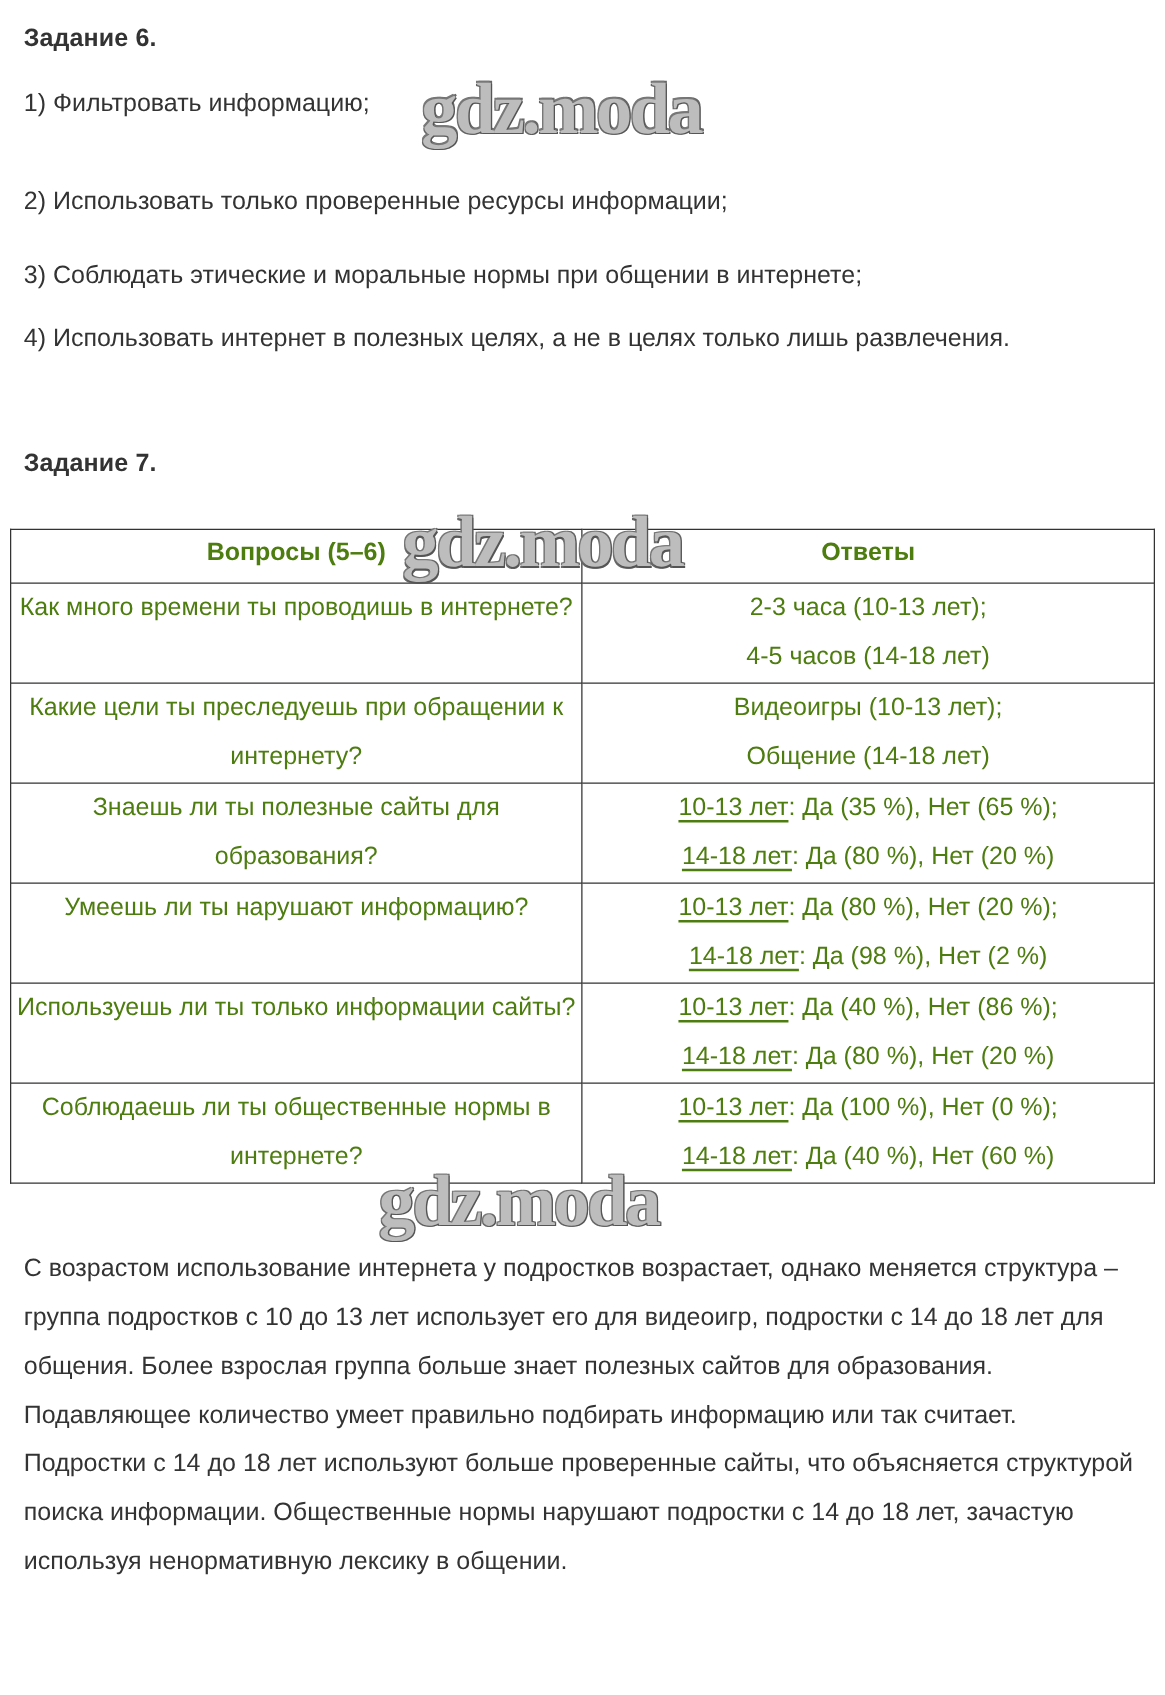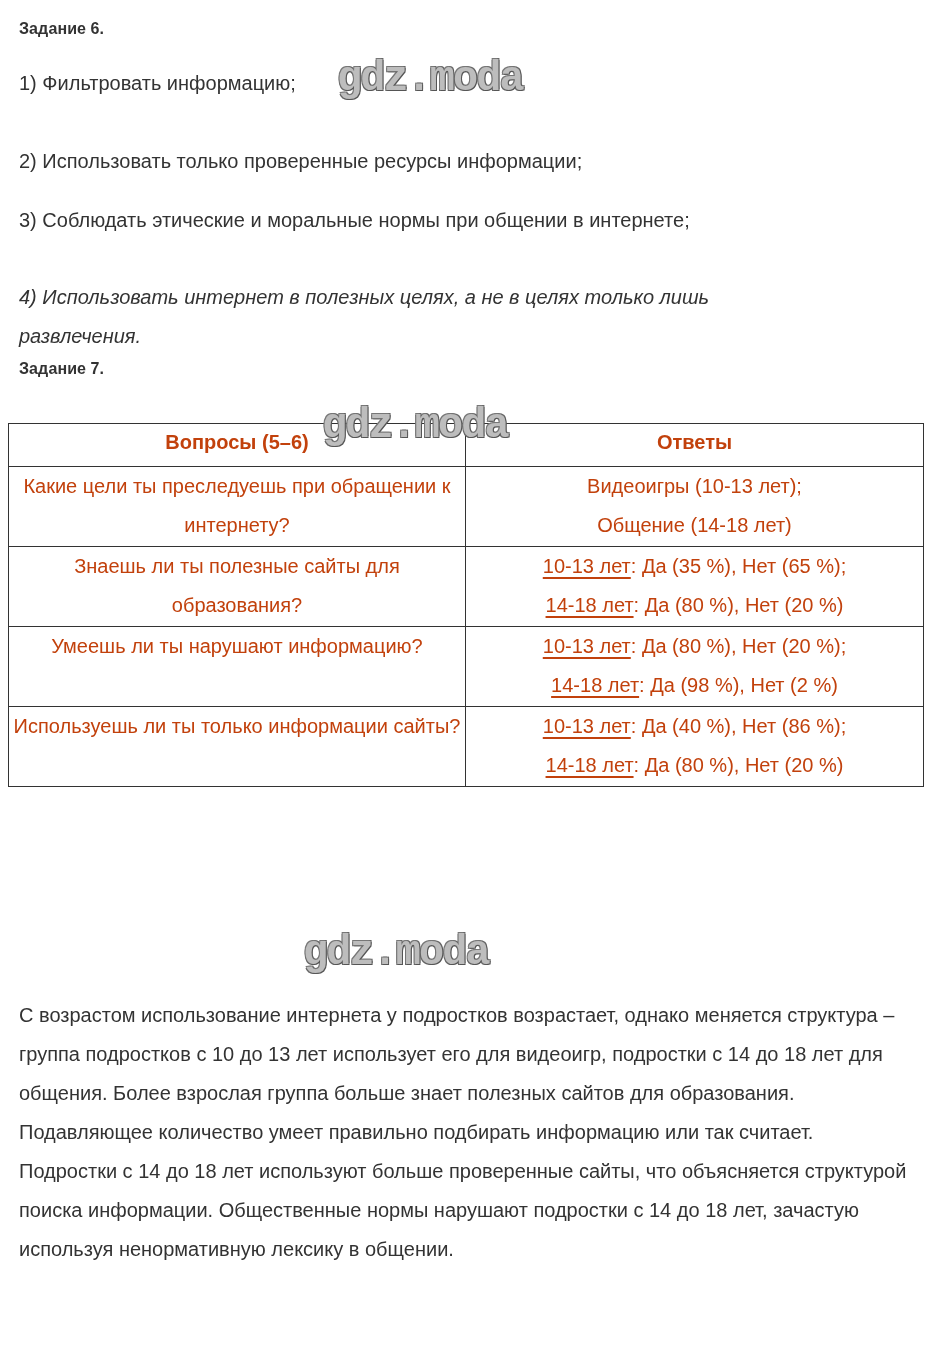--- a/index.html
+++ b/index.html
@@ -1,73 +1,80 @@
 <!DOCTYPE html>
 <html><head>
   <meta charset="utf-8">
   <style>
     html, body { margin: 0; padding: 0; background: #ffffff; }
     body {
       width: 932px; height: 1356px; position: relative; overflow: hidden;
       font-family: "Liberation Sans", sans-serif; color: #333333;
     }
     .heading {
-      position: absolute; left: 19px; font-size: 16px; font-weight: bold; color: #333;
+      position: absolute; left: 19px; font-size: 20px; font-weight: bold; color: #333;
       letter-spacing: 0.1px;
     }
     .para {
       position: absolute; left: 19px; font-size: 20px; line-height: 39px; color: #333;
       width: 890px;
     }
     .watermark {
-      position: absolute; font-family: Liberation Mono, monospace; font-weight: bold;
-      font-size: 42px; color: #bdbdbd; letter-spacing: -2px;
+      position: absolute; font-family: Liberation Serif, serif; font-weight: bold;
+      font-size: 58px; color: #bdbdbd; letter-spacing: -2px;
       text-shadow: 1px 1px 0 #555, -1px -1px 0 #777, 1px -1px 0 #666, -1px 1px 0 #666;
       white-space: nowrap; line-height: 1;
     }
     table.survey {
       position: absolute; left: 8px; top: 423px; width: 915px;
       border-collapse: collapse; table-layout: fixed;
-      font-size: 20px; color: #c2410c;
+      font-size: 20px; color: #4d7c0f;
     }
     table.survey td, table.survey th {
       border: 1px solid #333; text-align: center; vertical-align: top;
       line-height: 39px; padding: 0 4px; font-weight: normal;
     }
     table.survey th { font-weight: bold; height: 38px; line-height: 28px; padding-top: 4px; }
     table.survey col.q { width: 457px; }
     table.survey col.a { width: 458px; }
     table.survey tr.row td { height: 79px; }
     .u { text-decoration: underline; text-underline-offset: 4px; }
     .line { display: block; }
   </style>
 </head>
 <body>
 
 <div class="heading" style="top:20px;">Задание 6.</div>
 
 <div class="para" style="top:64px;">1) Фильтровать информацию;</div>
 <div class="para" style="top:142px;">2) Использовать только проверенные ресурсы информации;</div>
 <div class="para" style="top:201px;">3) Соблюдать этические и моральные нормы при общении в интернете;</div>
-<div class="para" style="top:278px; width:800px;font-style:italic;">4) Использовать интернет в полезных целях, а не в целях только лишь развлечения.</div>
+<div class="para" style="top:252px; width:800px;">4) Использовать интернет в полезных целях, а не в целях только лишь развлечения.</div>
 
 <div class="heading" style="top:360px;">Задание 7.</div>
 
 <table class="survey">
   <colgroup>
       <col class="q">
       <col class="a">
     </colgroup>
   <thead>
     <tr>
       <th>Вопросы (5–6)</th>
       <th>Ответы</th>
     </tr>
   </thead>
   <tbody>
+    <tr class="row">
+      <td>Как много времени ты проводишь в интернете?</td>
+      <td>
+        <span class="line">2-3 часа (10-13 лет);</span>
+        <span class="line">4-5 часов (14-18 лет)</span>
+      </td>
+    </tr>
     <tr class="row">
       <td>Какие цели ты преследуешь при обращении к интернету?</td>
       <td>
         <span class="line">Видеоигры (10-13 лет);</span>
         <span class="line">Общение (14-18 лет)</span>
       </td>
     </tr>
     <tr class="row">
       <td>Знаешь ли ты полезные сайты для образования?</td>
       <td>
@@ -82,20 +89,27 @@
         <span class="line"><span class="u">14-18 лет</span><span>: Да (98 %), Нет (2 %)</span></span>
       </td>
     </tr>
     <tr class="row">
       <td>Используешь ли ты только информации сайты?</td>
       <td>
         <span class="line"><span class="u">10-13 лет</span><span>: Да (40 %), Нет (86 %);</span></span>
         <span class="line"><span class="u">14-18 лет</span><span>: Да (80 %), Нет (20 %)</span></span>
       </td>
     </tr>
+    <tr class="row">
+      <td>Соблюдаешь ли ты общественные нормы в интернете?</td>
+      <td>
+        <span class="line"><span class="u">10-13 лет</span><span>: Да (100 %), Нет (0 %);</span></span>
+        <span class="line"><span class="u">14-18 лет</span><span>: Да (40 %), Нет (60 %)</span></span>
+      </td>
+    </tr>
   </tbody>
 </table>
 
 <div class="para" style="top:996px; width:895px;">С возрастом использование интернета у подростков возрастает, однако меняется структура – группа подростков с 10 до 13 лет использует его для видеоигр, подростки с 14 до 18 лет для общения. Более взрослая группа больше знает полезных сайтов для образования. Подавляющее количество умеет правильно подбирать информацию или так считает. Подростки с 14 до 18 лет используют больше проверенные сайты, что объясняется структурой поиска информации. Общественные нормы нарушают подростки с 14 до 18 лет, зачастую используя ненормативную лексику в общении.</div>
 
 <div class="watermark" style="left:337px; top:58px;">gdz.moda</div>
 <div class="watermark" style="left:322px; top:405px;">gdz.moda</div>
 <div class="watermark" style="left:303px; top:932px;">gdz.moda</div>
 
 </body></html>

